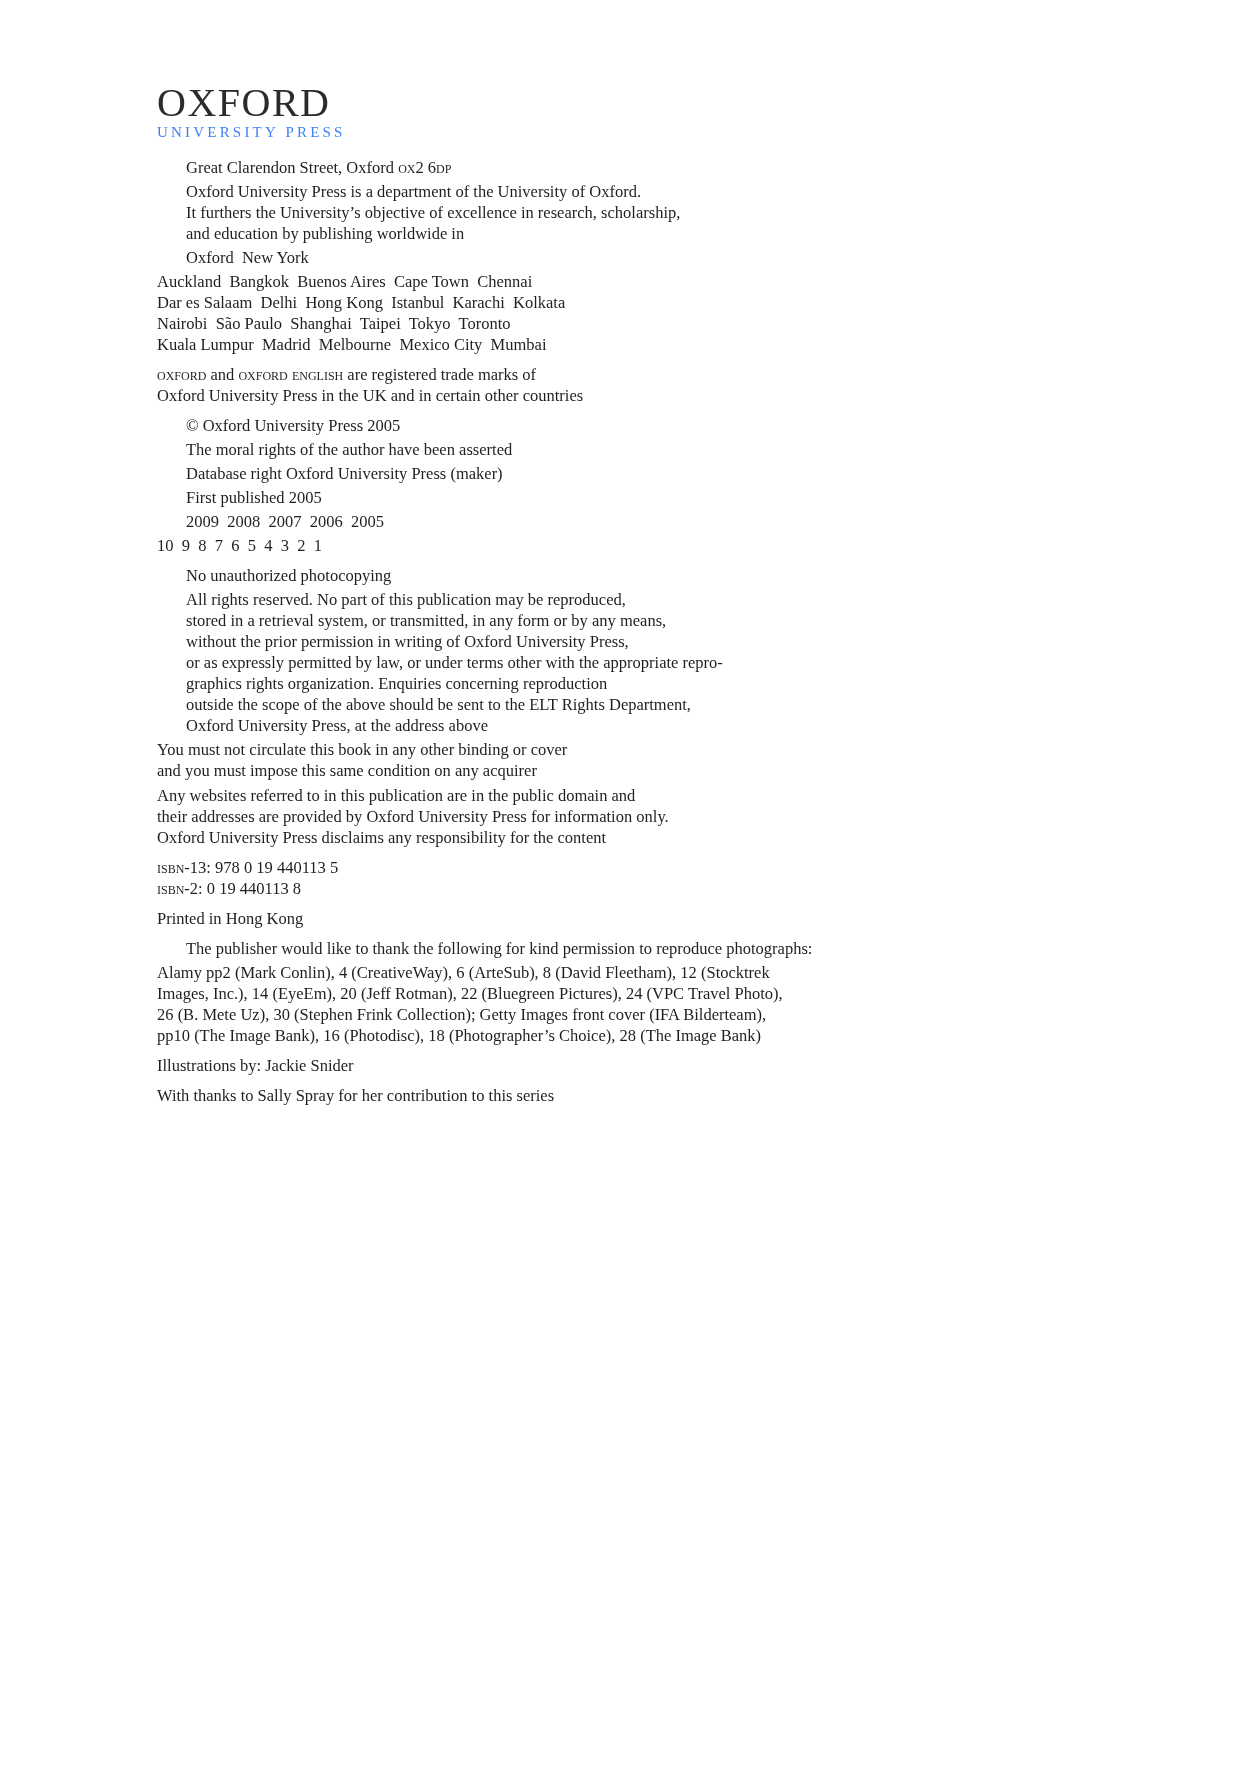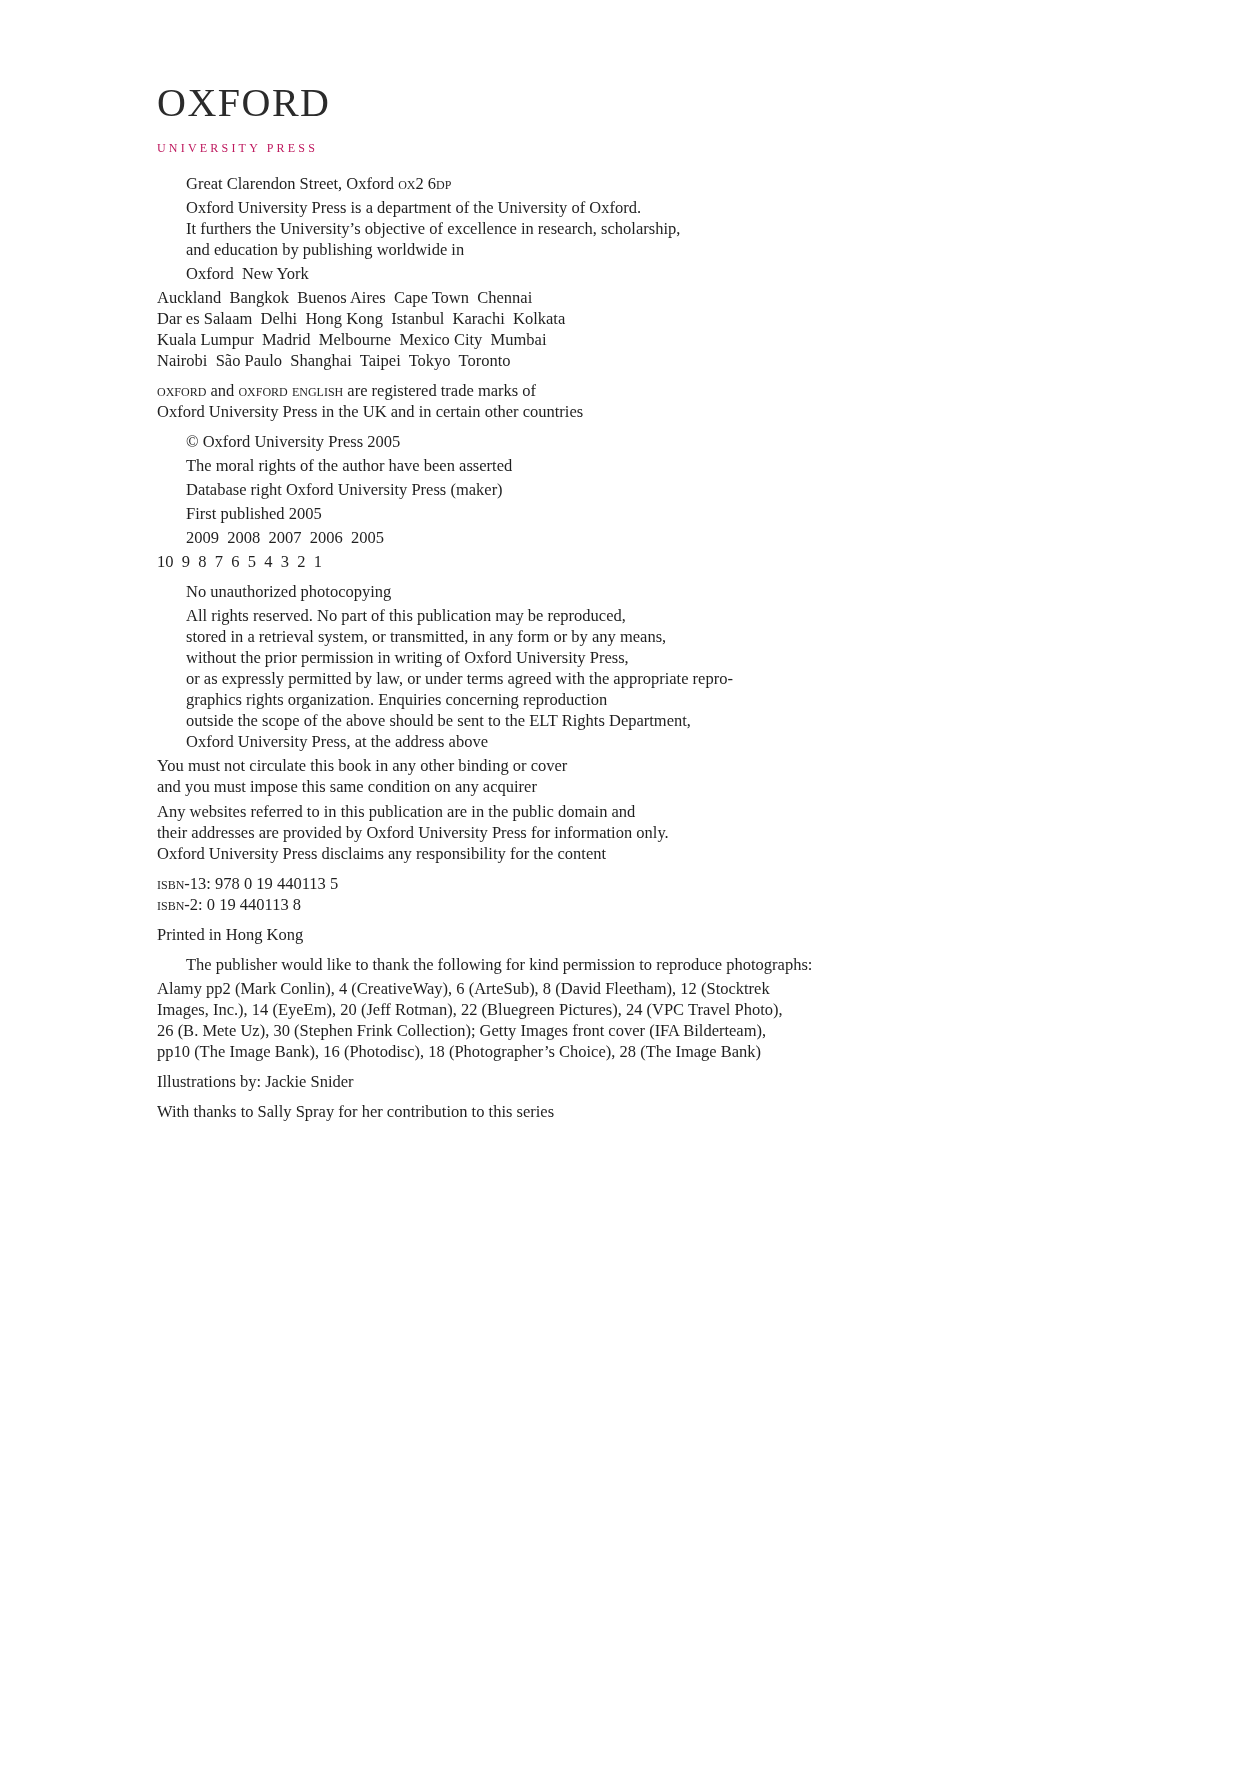--- a/index.html
+++ b/index.html
@@ -30,24 +30,24 @@
   .mb-lg { margin-bottom: 4px; }
   .logo-block { margin-bottom: 14px; }
   .logo-title {
     font-size: 40px;
     line-height: 38px;
     letter-spacing: 1.5px;
     font-weight: 500;
     color: #2b2b2b;
   }
   .logo-subtitle {
-    font-size: 12px;
+    font-size: 15px;
     letter-spacing: 3.2px;
-    margin-top: 16px;
-    color: #be185d;
+    margin-top: 0;
+    color: #3b82f6;
     font-variant: small-caps;
     text-transform: uppercase;
   }
   .sc { font-variant: small-caps; }
   .bold { font-weight: normal; }
   .italic { }
   .ack-heading { letter-spacing: 0.4px; font-size: 15.5px; }
 </style>
 </head>
 <body>
@@ -69,22 +69,22 @@
     <div class="line">and education by publishing worldwide in</div>
   </div>
 
   <div class="para mb-sm">
     <div class="line">Oxford  New York</div>
   </div>
 
   <div class="para mb-md">
     <div class="line">Auckland  Bangkok  Buenos Aires  Cape Town  Chennai</div>
     <div class="line">Dar es Salaam  Delhi  Hong Kong  Istanbul  Karachi  Kolkata</div>
+    <div class="line">Nairobi  São Paulo  Shanghai  Taipei  Tokyo  Toronto</div>
     <div class="line">Kuala Lumpur  Madrid  Melbourne  Mexico City  Mumbai</div>
-    <div class="line">Nairobi  São Paulo  Shanghai  Taipei  Tokyo  Toronto</div>
   </div>
 
   <div class="para mb-md">
     <div class="line"><span class="sc">oxford</span><span> and </span><span class="sc">oxford english</span><span> are registered trade marks of</span></div>
     <div class="line">Oxford University Press in the UK and in certain other countries</div>
   </div>
 
   <div class="para mb-sm">
     <div class="line">© Oxford University Press 2005</div>
   </div>
@@ -110,21 +110,21 @@
   </div>
 
   <div class="para mb-sm">
     <div class="line bold">No unauthorized photocopying</div>
   </div>
 
   <div class="para mb-sm">
     <div class="line">All rights reserved. No part of this publication may be reproduced,</div>
     <div class="line">stored in a retrieval system, or transmitted, in any form or by any means,</div>
     <div class="line">without the prior permission in writing of Oxford University Press,</div>
-    <div class="line">or as expressly permitted by law, or under terms agreed with the appropriate repro-</div>
+    <div class="line">or as expressly permitted by law, or under terms other with the appropriate repro-</div>
     <div class="line">graphics rights organization. Enquiries concerning reproduction</div>
     <div class="line">outside the scope of the above should be sent to the ELT Rights Department,</div>
     <div class="line">Oxford University Press, at the address above</div>
   </div>
 
   <div class="para mb-lg">
     <div class="line">You must not circulate this book in any other binding or cover</div>
     <div class="line">and you must impose this same condition on any acquirer</div>
   </div>
 

